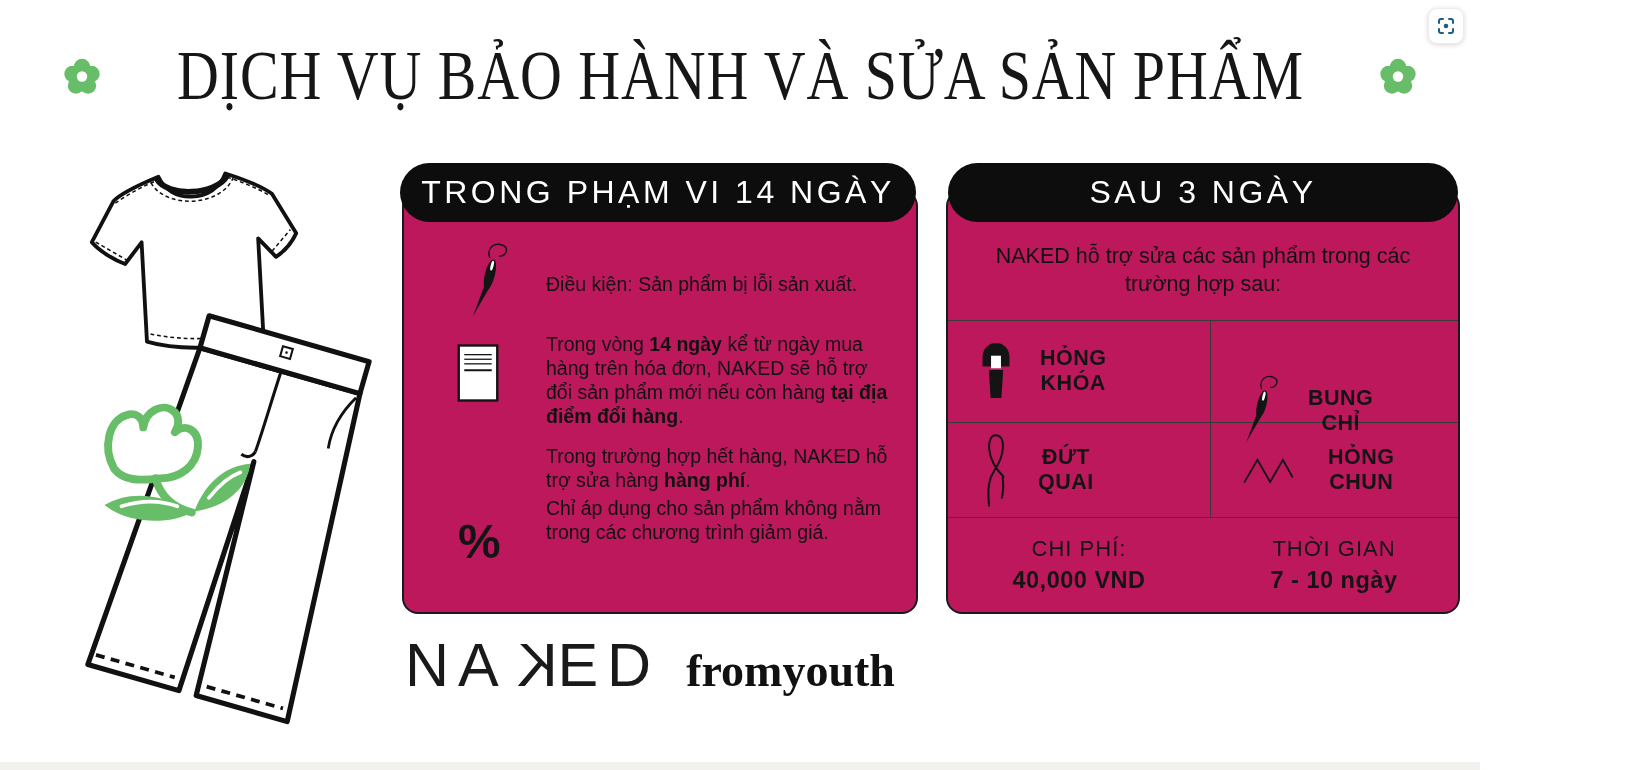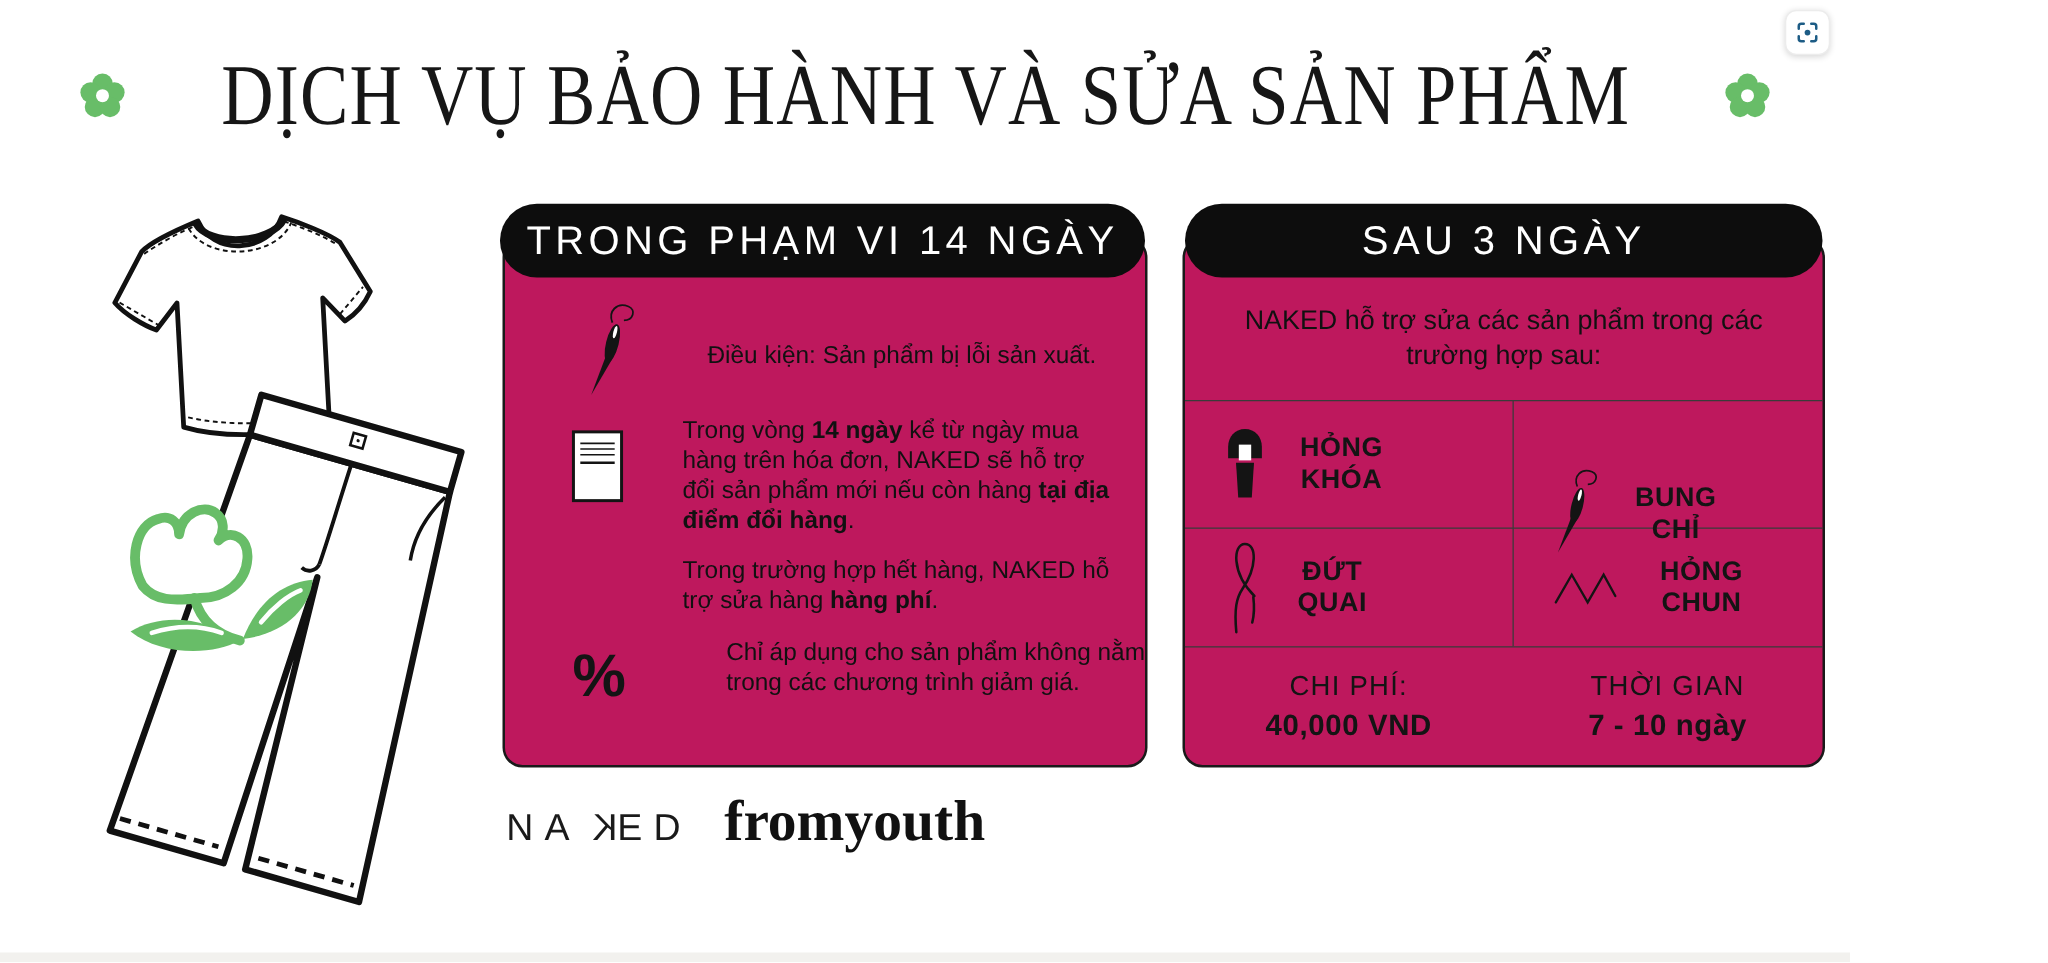--- a/index.html
+++ b/index.html
@@ -31,21 +31,21 @@
   .hline{position:absolute;left:0;right:0;border-top:1.5px solid #3a3a3a;}
   .vline{position:absolute;left:262px;top:128px;height:197px;border-left:1.5px solid #3a3a3a;}
   .case-cell{position:absolute;display:flex;align-items:center;justify-content:flex-start;gap:26px;padding-left:30px;}
   .case-label{font-weight:bold;font-size:21.5px;line-height:25px;text-align:center;letter-spacing:.5px;}
   .fee-cell{position:absolute;display:flex;flex-direction:column;align-items:center;justify-content:center;gap:5px;}
   .fee-label{font-size:22px;letter-spacing:1px;}
   .fee-value{font-size:23.5px;font-weight:bold;letter-spacing:.5px;}
 
   
   .brand{position:absolute;left:405px;top:630px;display:flex;align-items:baseline;gap:26px;}
-  .naked{font-size:30px;letter-spacing:9px;color:#1a1a1a;display:flex;}
+  .naked{font-size:61px;letter-spacing:9px;color:#1a1a1a;display:flex;}
   .naked .flip{display:inline-block;transform:scaleX(-1);}
   .fromyouth{font-family:"Liberation Serif",serif;font-weight:bold;font-size:46px;color:#111;}
 
   
   .capture-btn{position:absolute;right:16px;top:8px;width:34px;height:34px;border-radius:9px;background:#fff;
                border:1px solid #ececec;box-shadow:0 1px 5px rgba(0,0,0,.16);display:flex;align-items:center;
                justify-content:center;cursor:pointer;}
   .bottom-strip{position:absolute;left:0;right:0;bottom:0;height:8px;background:#f2f1ee;}
   .pct{font-size:48px;font-weight:bold;color:#141414;line-height:1;}
   svg{display:block;}
@@ -123,37 +123,37 @@
     <div class="cond-icon" style="left:62px;top:48px;">
       <svg width="46" height="84" viewBox="0 0 50 88">
         <path d="M26,18 C22,8 30,0 40,4 C47,7 44,16 36,16" fill="none" stroke="#141414" stroke-width="1.6"></path>
         <g transform="rotate(14 25 44)">
           <ellipse cx="24" cy="36" rx="5.5" ry="17" fill="#141414"></ellipse>
           <polygon points="21,50 27,50 17,84" fill="#141414"></polygon>
           <ellipse cx="24" cy="26" rx="1.6" ry="5.5" fill="#ffffff"></ellipse>
         </g>
       </svg>
     </div>
-    <div class="cond-text" style="top:80px;margin-left:20px;"><span>Điều kiện: Sản phẩm bị lỗi sản xuất.</span></div>
+    <div class="cond-text" style="top:80px;"><span>Điều kiện: Sản phẩm bị lỗi sản xuất.</span></div>
 
     <div class="cond-icon" style="left:52px;top:150px;">
       <svg width="44" height="62" viewBox="0 0 48 66">
         <rect x="3" y="3" width="42" height="60" fill="#ffffff" stroke="#141414" stroke-width="2.6"></rect>
         <line x1="9" y1="13" x2="39" y2="13" stroke="#141414" stroke-width="1.4"></line>
         <line x1="9" y1="18" x2="39" y2="18" stroke="#141414" stroke-width="1.4"></line>
         <line x1="9" y1="23" x2="39" y2="23" stroke="#141414" stroke-width="1.4"></line>
         <line x1="9" y1="30" x2="39" y2="30" stroke="#141414" stroke-width="2.2"></line>
       </svg>
     </div>
     <div class="cond-text" style="top:140px;"><span>Trong vòng </span><b>14 ngày</b><span> kể từ ngày mua hàng trên hóa đơn, NAKED sẽ hỗ trợ đổi sản phẩm mới nếu còn hàng </span><b>tại địa điểm đổi hàng</b><span>.</span></div>
 
     <div class="cond-text" style="top:252px;"><span>Trong trường hợp hết hàng, NAKED hỗ trợ sửa hàng </span><b>hàng phí</b><span>.</span></div>
 
     <div class="cond-icon pct" style="left:54px;top:326px;">%</div>
-    <div class="cond-text" style="top:318px;margin-left:35px;"><span>Chỉ áp dụng cho sản phẩm không nằm trong các chương trình giảm giá.</span></div>
+    <div class="cond-text" style="top:304px;"><span>Chỉ áp dụng cho sản phẩm không nằm trong các chương trình giảm giá.</span></div>
   </div>
 
   <div class="pill pill-after">SAU 3 NGÀY</div>
   <div class="card card-after">
 
     <div class="intro">NAKED hỗ trợ sửa các sản phẩm trong các trường hợp sau:</div>
 
     <div class="hline" style="top:128px;"></div>
     <div class="hline" style="top:230px;"></div>
     <div class="hline" style="top:325px;"></div>

